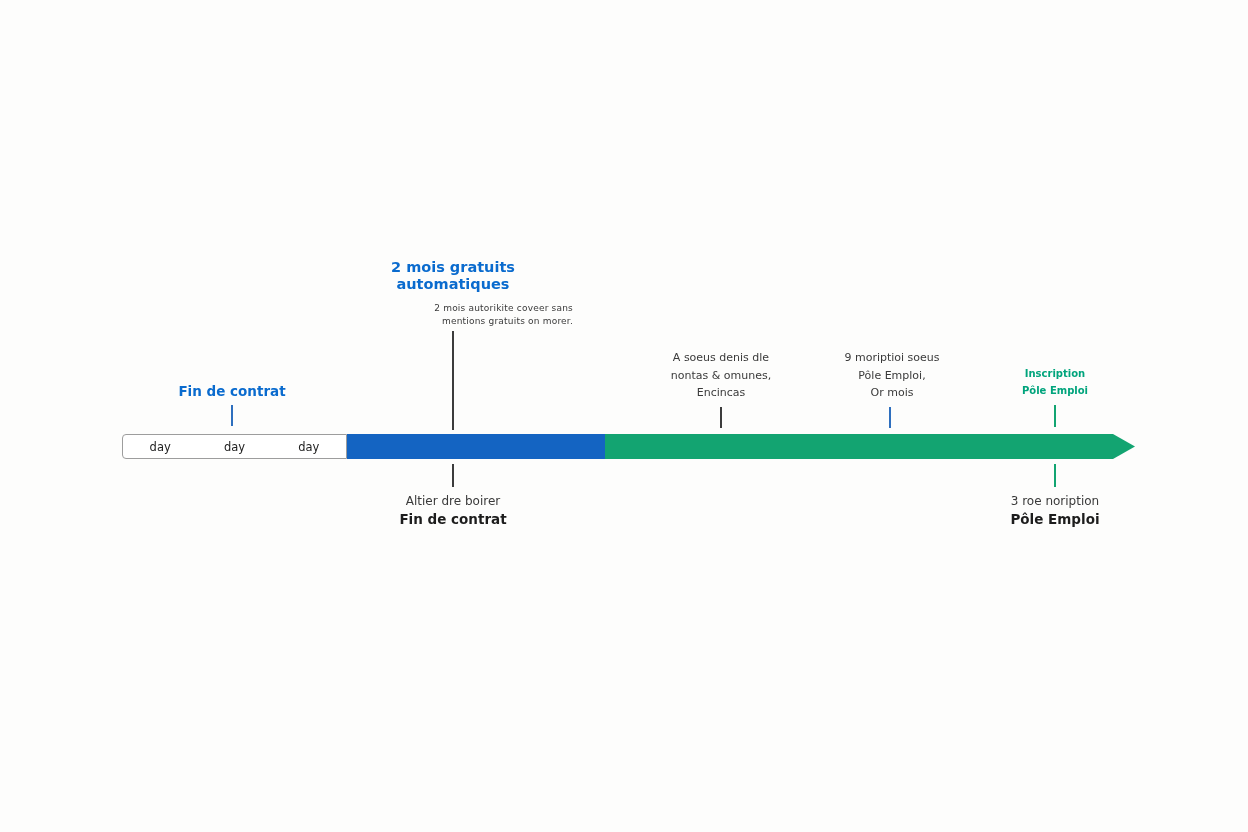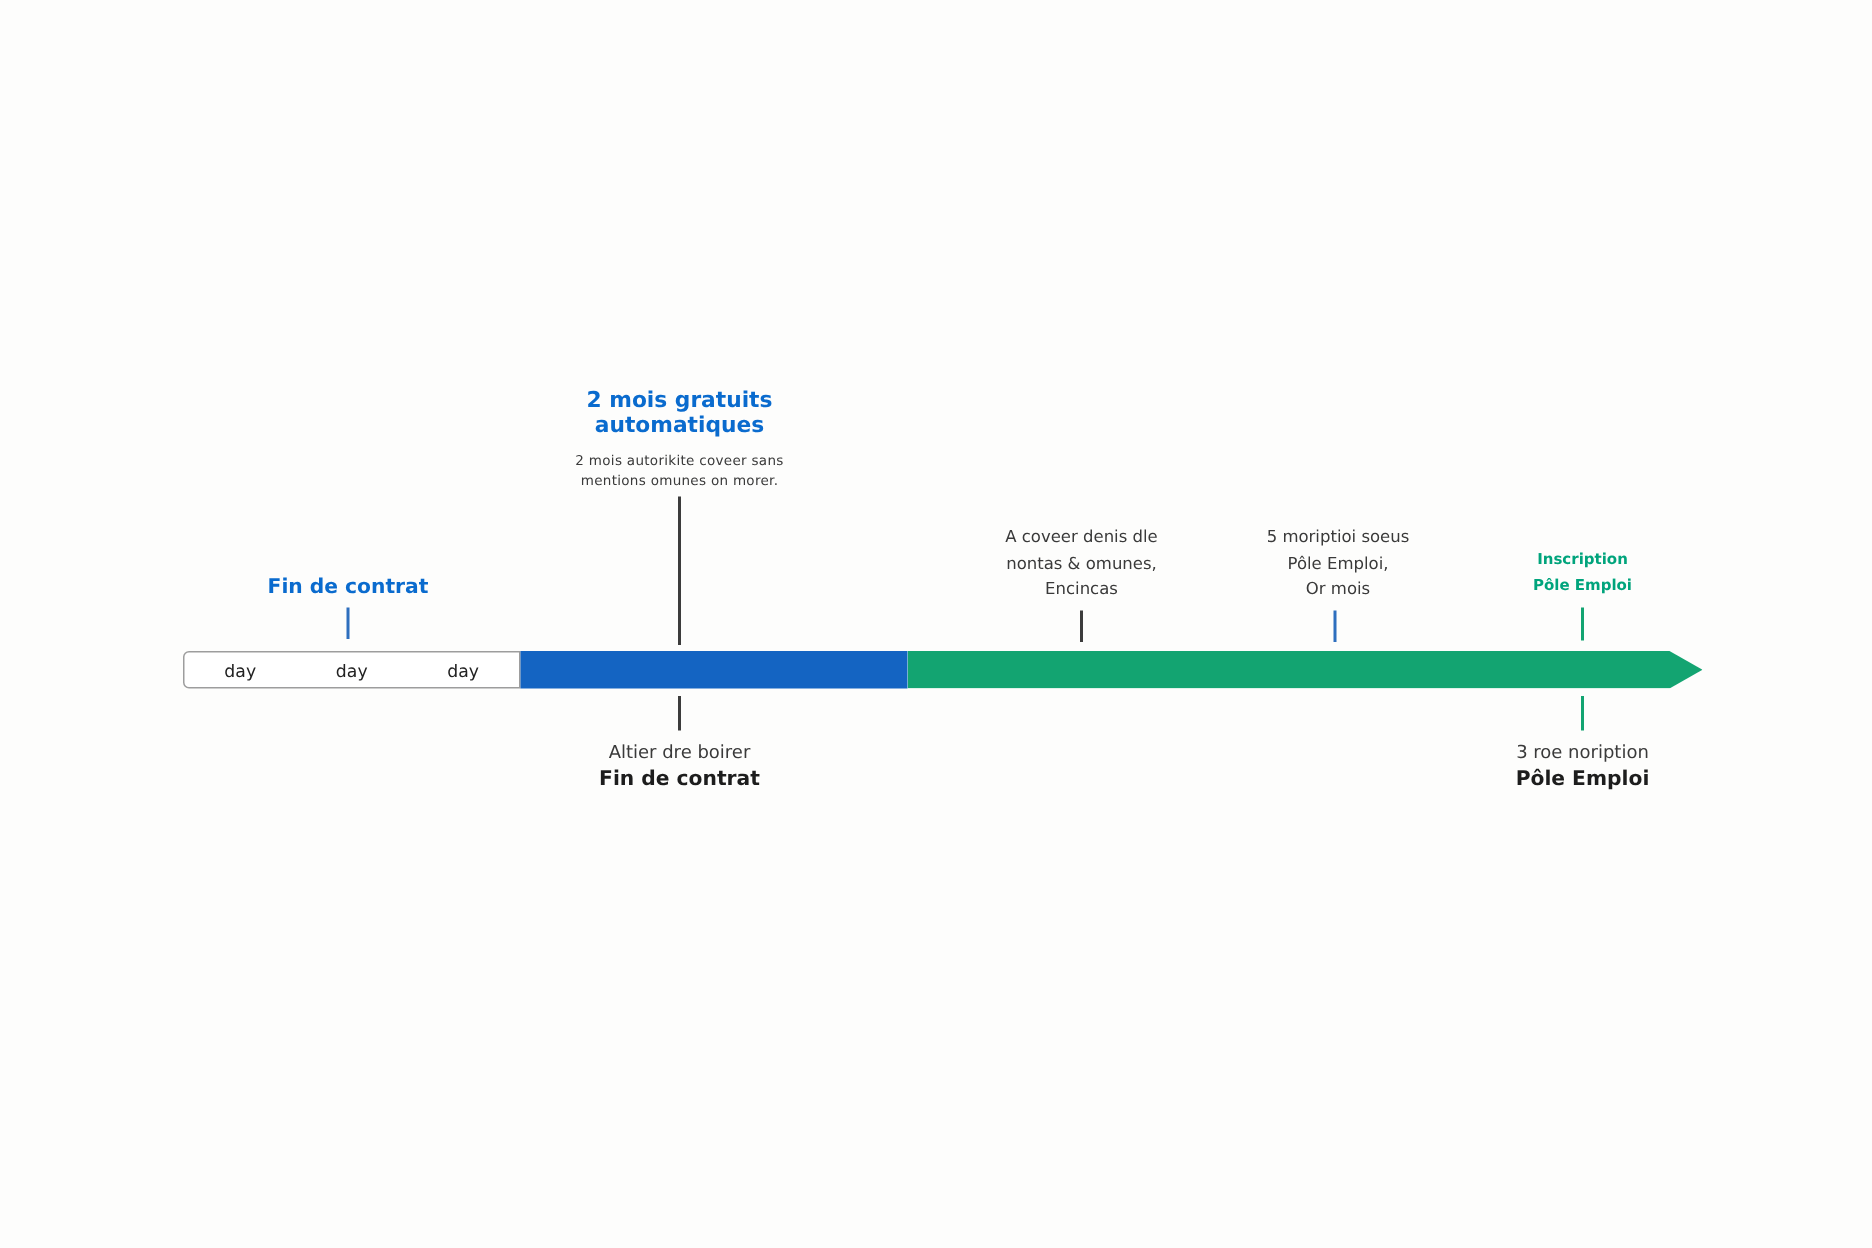--- a/index.html
+++ b/index.html
@@ -39,20 +39,21 @@
     color: var(--green-text, #00a47c);
     font-weight: bold;
     font-size: 10px;
     line-height: 16.5px;
   }
   .note-xs {
     font-size: 9px;
     line-height: 12.5px;
     color: var(--dark-text, #3a3a3a);
     letter-spacing: 0.2px;
+    text-align: right;
   }
   .note-sm {
     font-size: 11px;
     line-height: 17.5px;
     color: var(--dark-text, #3a3a3a);
   }
   .label-dark {
     font-size: 12px;
     line-height: 14px;
     color: var(--dark-text, #3a3a3a);
@@ -113,39 +114,39 @@
 </style>
 </head>
 <body>
 
 <div class="canvas">
 
   <div class="anno" style="left:333px; top:259px; width:240px;">
     <span class="line title-blue">2 mois gratuits</span>
     <span class="line title-blue">automatiques</span>
     <span class="line note-xs" style="margin-top:9px;">2 mois autorikite coveer sans</span>
-    <span class="line note-xs">mentions omunes on morer.</span>
+    <span class="line note-xs">mentions gratuits on morer.</span>
   </div>
 
   <div class="tick tick-dark" style="left:452px; top:331px; height:99px; width:1.5px;"></div>
 
   <div class="anno" style="left:162px; top:383px; width:140px;">
     <span class="line title-blue-sm">Fin de contrat</span>
   </div>
   <div class="tick tick-blue" style="left:231px; top:405px; height:21px;"></div>
 
   <div class="anno" style="left:651px; top:349px; width:140px;">
-    <span class="line note-sm">A coveer denis dle</span>
+    <span class="line note-sm">A soeus denis dle</span>
     <span class="line note-sm">nontas &amp; omunes,</span>
     <span class="line note-sm">Encincas</span>
   </div>
   <div class="tick tick-dark" style="left:720px; top:407px; height:21px;"></div>
 
   <div class="anno" style="left:822px; top:349px; width:140px;">
-    <span class="line note-sm">5 moriptioi soeus</span>
+    <span class="line note-sm">9 moriptioi soeus</span>
     <span class="line note-sm">Pôle Emploi,</span>
     <span class="line note-sm">Or mois</span>
   </div>
   <div class="tick tick-blue" style="left:889px; top:407px; height:21px;"></div>
 
   <div class="anno" style="left:985px; top:366px; width:140px;">
     <span class="line title-green">Inscription</span>
     <span class="line title-green">Pôle Emploi</span>
   </div>
   <div class="tick tick-green" style="left:1054px; top:405px; height:22px;"></div>

